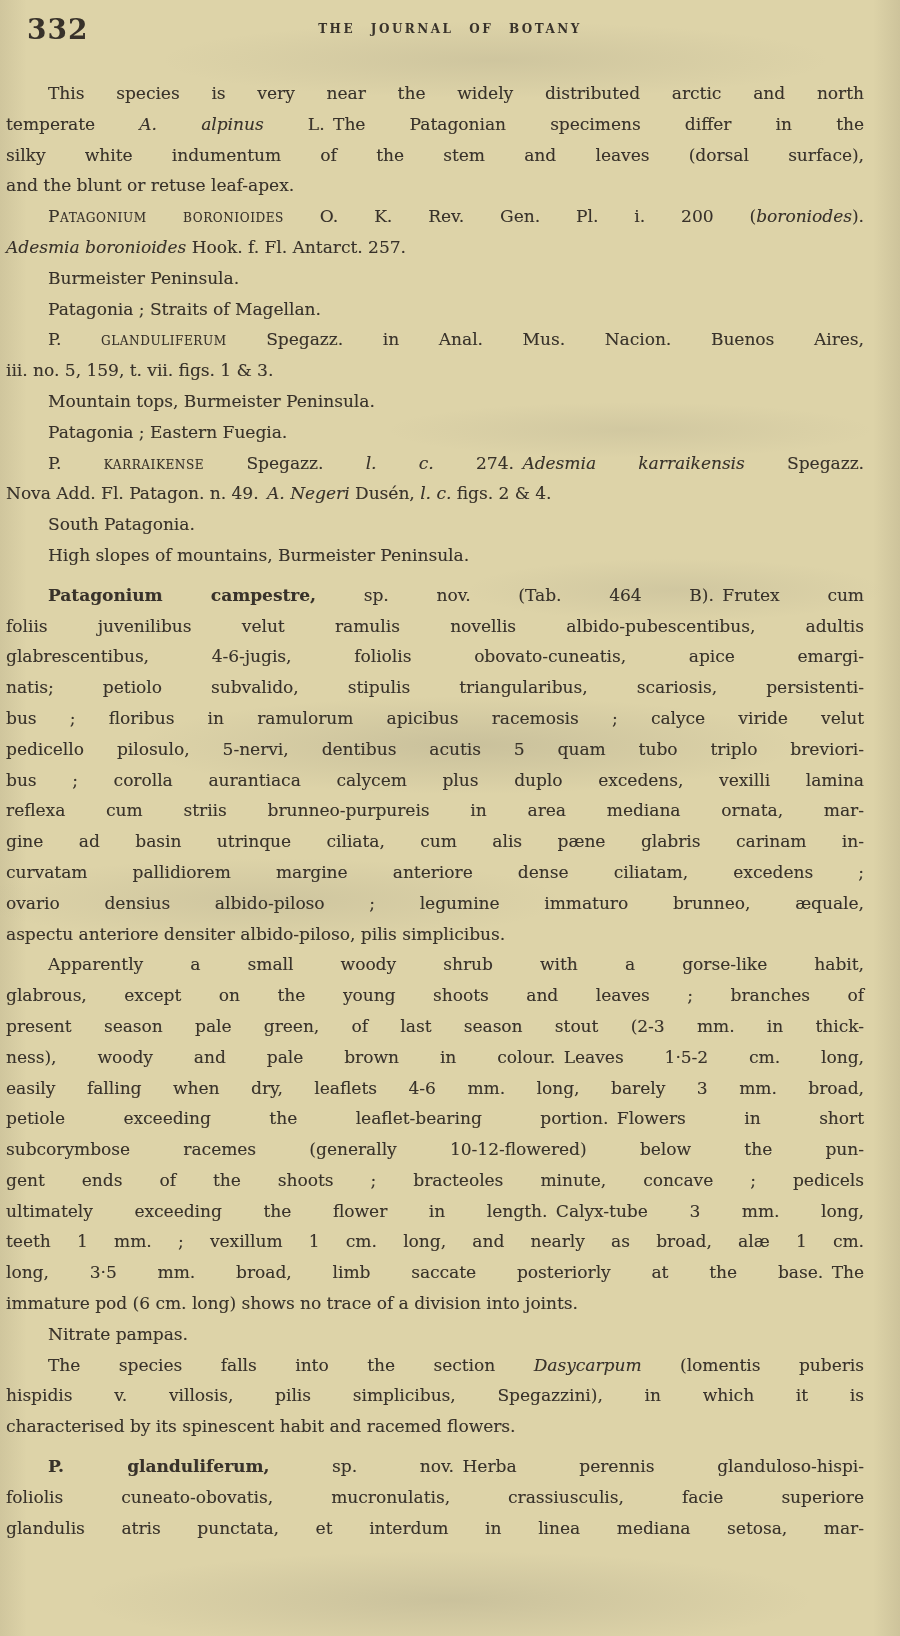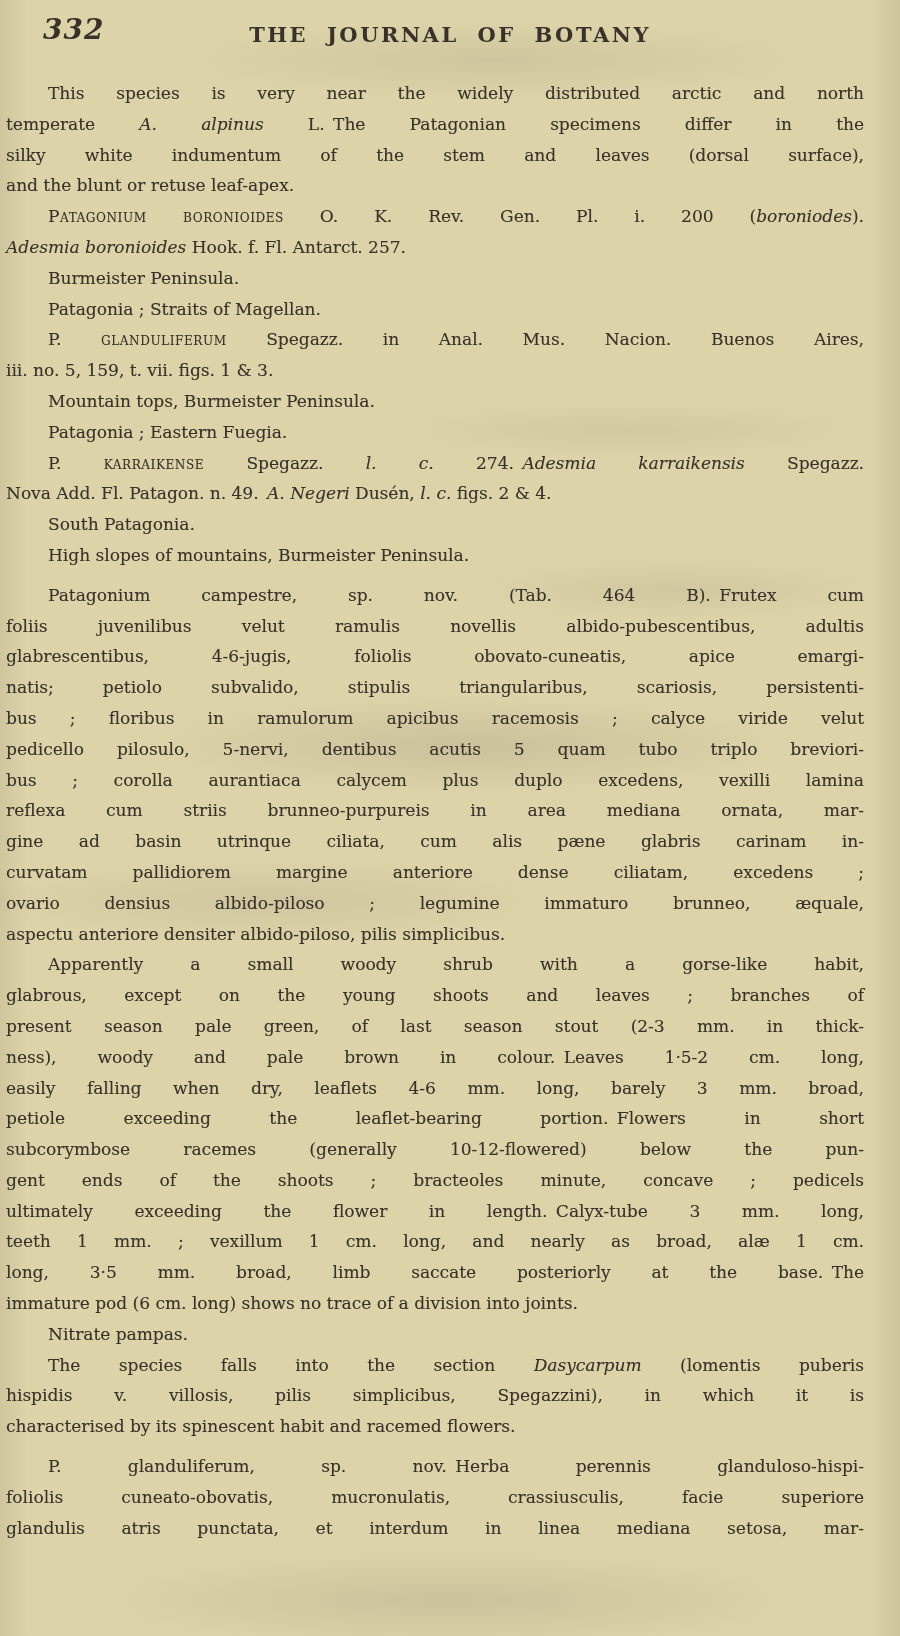--- a/index.html
+++ b/index.html
@@ -15,42 +15,42 @@
       radial-gradient(ellipse 470px 70px at 52% 745px, rgba(105,103,95,0.17), transparent 70%),
       radial-gradient(ellipse 420px 60px at 30% 900px, rgba(105,103,95,0.12), transparent 70%),
       radial-gradient(ellipse 300px 45px at 75% 590px, rgba(105,103,95,0.11), transparent 70%),
       radial-gradient(ellipse 350px 40px at 70% 430px, rgba(105,103,95,0.10), transparent 70%),
       radial-gradient(ellipse 520px 70px at 50% 1600px, rgba(105,103,95,0.16), transparent 70%),
       linear-gradient(90deg, rgba(90,80,60,0.10), rgba(90,80,60,0) 3%, rgba(90,80,60,0) 97%, rgba(90,80,60,0.12));
     font-family: "DejaVu Serif", serif;
     color: #38322a;
   }
   .page-number {
-    position: absolute; top: 13px; left: 43px;
-    font-size: 28px; font-weight: bold; letter-spacing: 1px; font-style: italic;
+    position: absolute; top: 13px; left: 27px;
+    font-size: 28px; font-weight: bold; letter-spacing: 1px;
   }
   .journal-title {
     position: absolute; top: 22px; left: 0; right: 0;
     text-align: center;
-    font-size: 21px; font-weight: bold;
+    font-size: 12px; font-weight: bold;
     letter-spacing: 2.5px; word-spacing: 9px;
   }
   .body-text {
     position: absolute; top: 78px; left: 6px; width: 858px;
     font-size: 17px; line-height: 30.8px;
     text-shadow: 0.3px 0.3px 0 rgba(56,50,42,0.30);
   }
   .para { margin: 0; }
   .para.sp { margin-top: 9px; }
   .line { text-align: justify; text-align-last: justify; }
   .line.last { text-align-last: left; }
   .line.first { padding-left: 42px; }
   .seg-n { }
   .seg-i { font-style: italic; }
-  .seg-b { font-weight: normal; }
+  .seg-b { font-weight: bold; }
   .seg-sc { font-variant: small-caps; letter-spacing: 0.6px; margin-top: 16px; }
 </style>
 </head>
 <body>
 
 <div class="page">
   <div class="page-number">332</div>
   <div class="journal-title">THE JOURNAL OF BOTANY</div>
   <main class="body-text">
       <div class="para">

